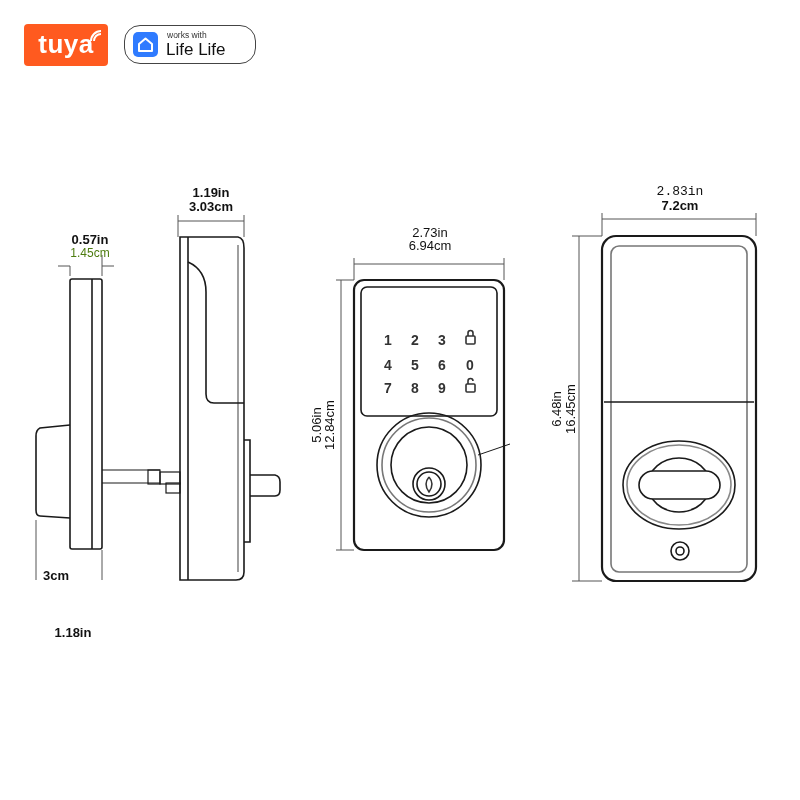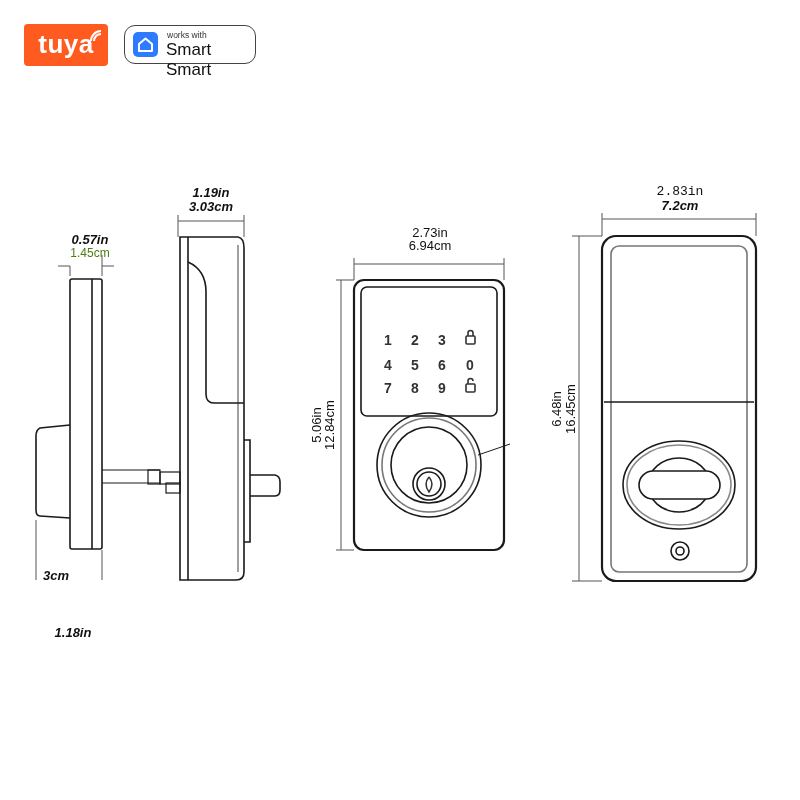--- a/index.html
+++ b/index.html
@@ -1,26 +1,26 @@
 <!DOCTYPE html>
 <html><head>
 <meta charset="utf-8">
 <style>
   html,body{margin:0;padding:0;background:#fff;}
   body{width:800px;height:800px;position:relative;overflow:hidden;font-family:"Liberation Sans","DejaVu Sans",sans-serif;color:#111;}
   .abs{position:absolute;}
   .tuya{left:24px;top:24px;width:84px;height:42px;background:#ff5a1f;border-radius:4px;color:#fff;font-weight:bold;font-size:26px;display:flex;align-items:center;justify-content:center;letter-spacing:0.5px;}
   .tuya .txt{position:relative;top:-1px;}
   .tuya .wifi{position:absolute;right:6px;top:4px;}
-  .sl{left:124px;top:25px;width:132px;height:39px;border:1.5px solid #444;border-radius:11px;background:#fff;box-sizing:border-box;}
+  .sl{left:124px;top:25px;width:132px;height:39px;border:1.5px solid #444;border-radius:16px;background:#fff;box-sizing:border-box;}
   .sl .ico{position:absolute;left:8px;top:6px;width:25px;height:25px;background:#2f7bff;border-radius:5px;}
   .sl .t1{position:absolute;left:42px;top:4px;font-size:8.5px;color:#333;}
   .sl .t2{position:absolute;left:41px;top:14px;font-size:17px;color:#111;}
   .lbl{font-size:13px;color:#111;text-align:center;line-height:14px;white-space:nowrap;}
-  .lbl.bold{font-weight:bold;font-style:italic;}
+  .lbl.bold{font-weight:bold;}
   .lbl.light{color:#4d7c0f;font-size:12px;}
   .vlbl{transform:rotate(-90deg);transform-origin:center center;font-size:13px;line-height:14px;text-align:center;white-space:nowrap;}
   svg{position:absolute;left:0;top:0;}
 </style>
 </head>
 <body>
 
 <div class="abs tuya">
   <span class="txt">tuya</span>
   <svg class="wifi" width="14" height="14" viewBox="0 0 14 14" style="position:absolute;left:auto;right:5px;top:5px;">
@@ -29,21 +29,21 @@
   </svg>
 </div>
 
 <div class="abs sl">
   <div class="ico">
     <svg width="25" height="25" viewBox="0 0 25 25">
       <path d="M6 12 L12.5 6.5 L19 12 L19 19 L6 19 Z" stroke="#fff" stroke-width="2" fill="none" stroke-linejoin="round"></path>
     </svg>
   </div>
   <span class="t1">works with</span>
-  <span class="t2">Smart Smart</span>
+  <span class="t2">Life Life</span>
 </div>
 
 <svg width="800" height="800" viewBox="0 0 800 800">
   <g fill="none" stroke="#1a1a1a" stroke-width="1.6">
 
     <g>
       <rect x="70" y="279" width="32" height="270" rx="2"></rect>
       <line x1="92" y1="279" x2="92" y2="549"></line>
       <path d="M70 425 L40 428 Q36 430 36 436 L36 510 Q36 516 40 516 L70 518"></path>
       <line x1="102" y1="470" x2="160" y2="470" stroke-width="1.2"></line>

